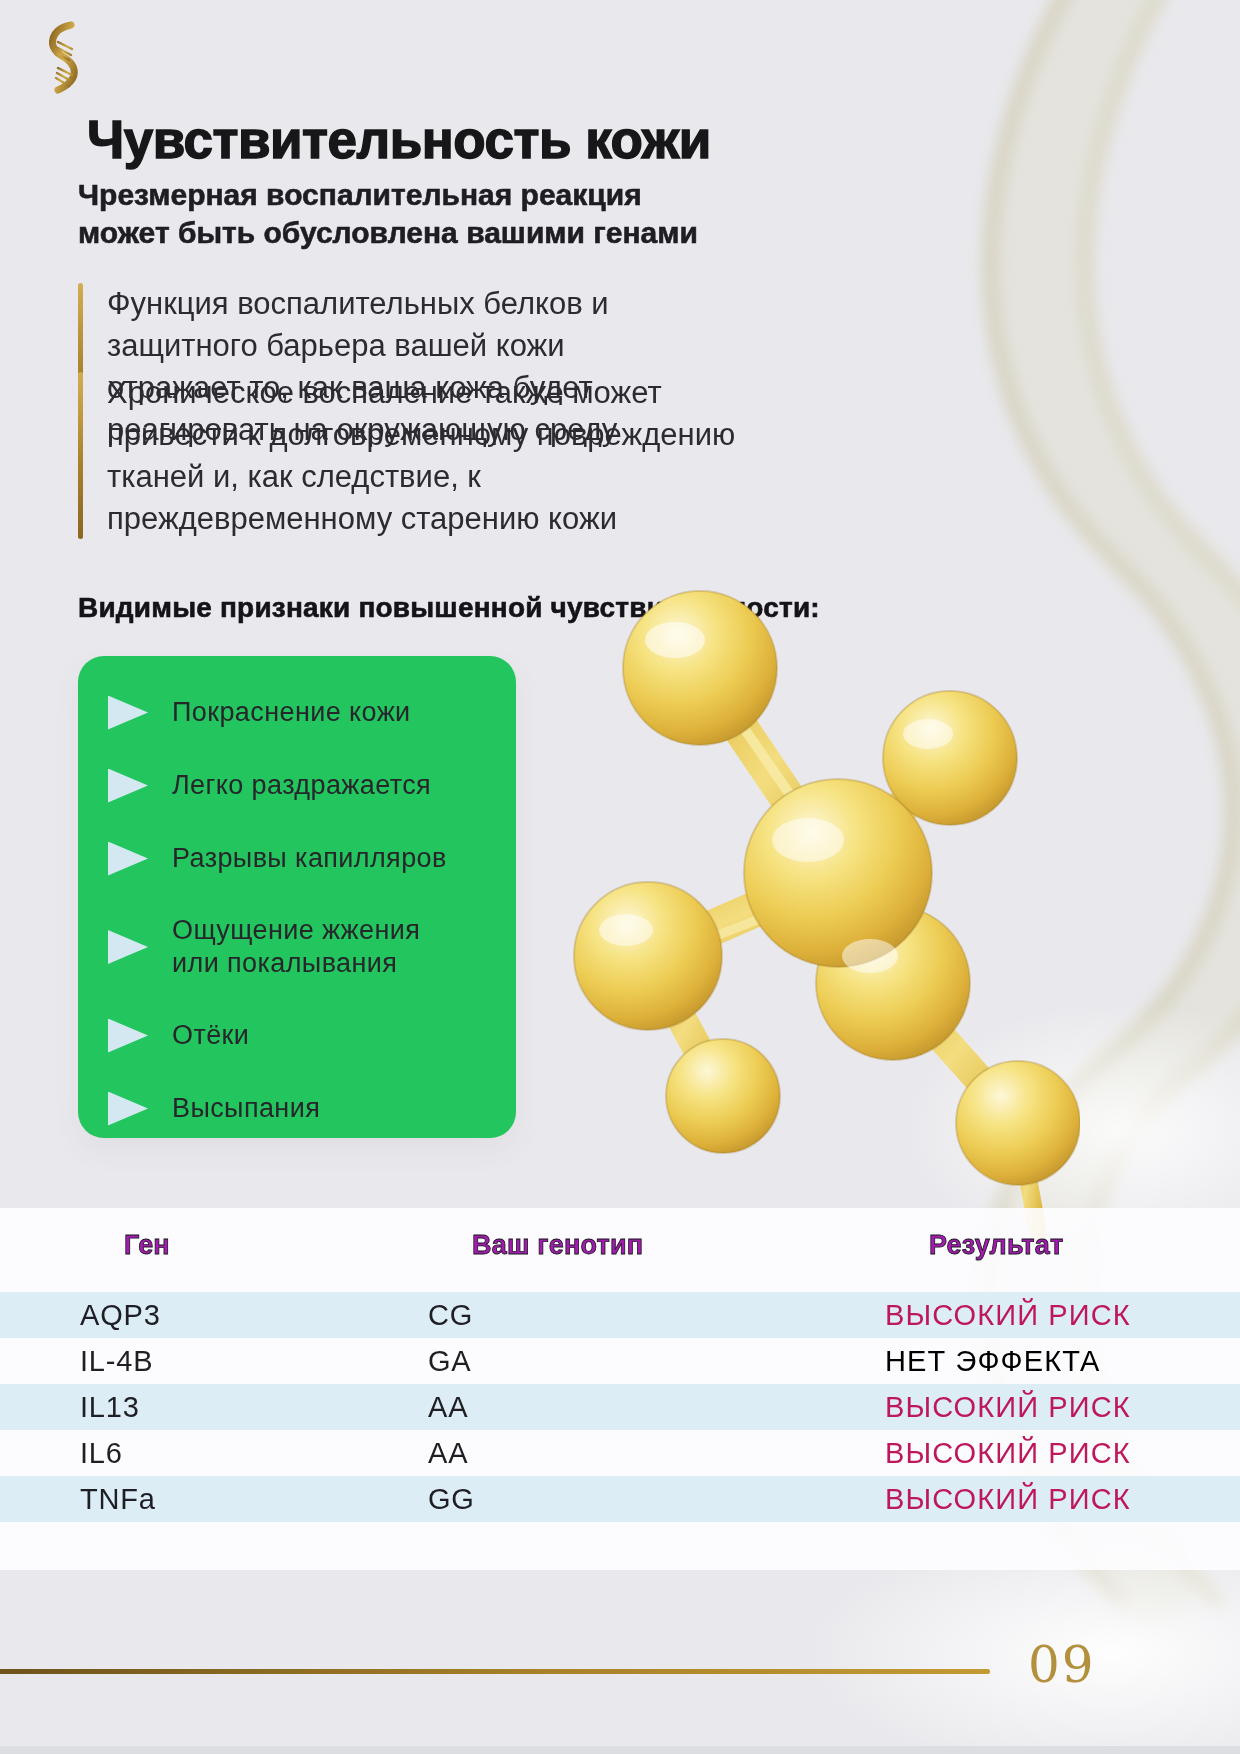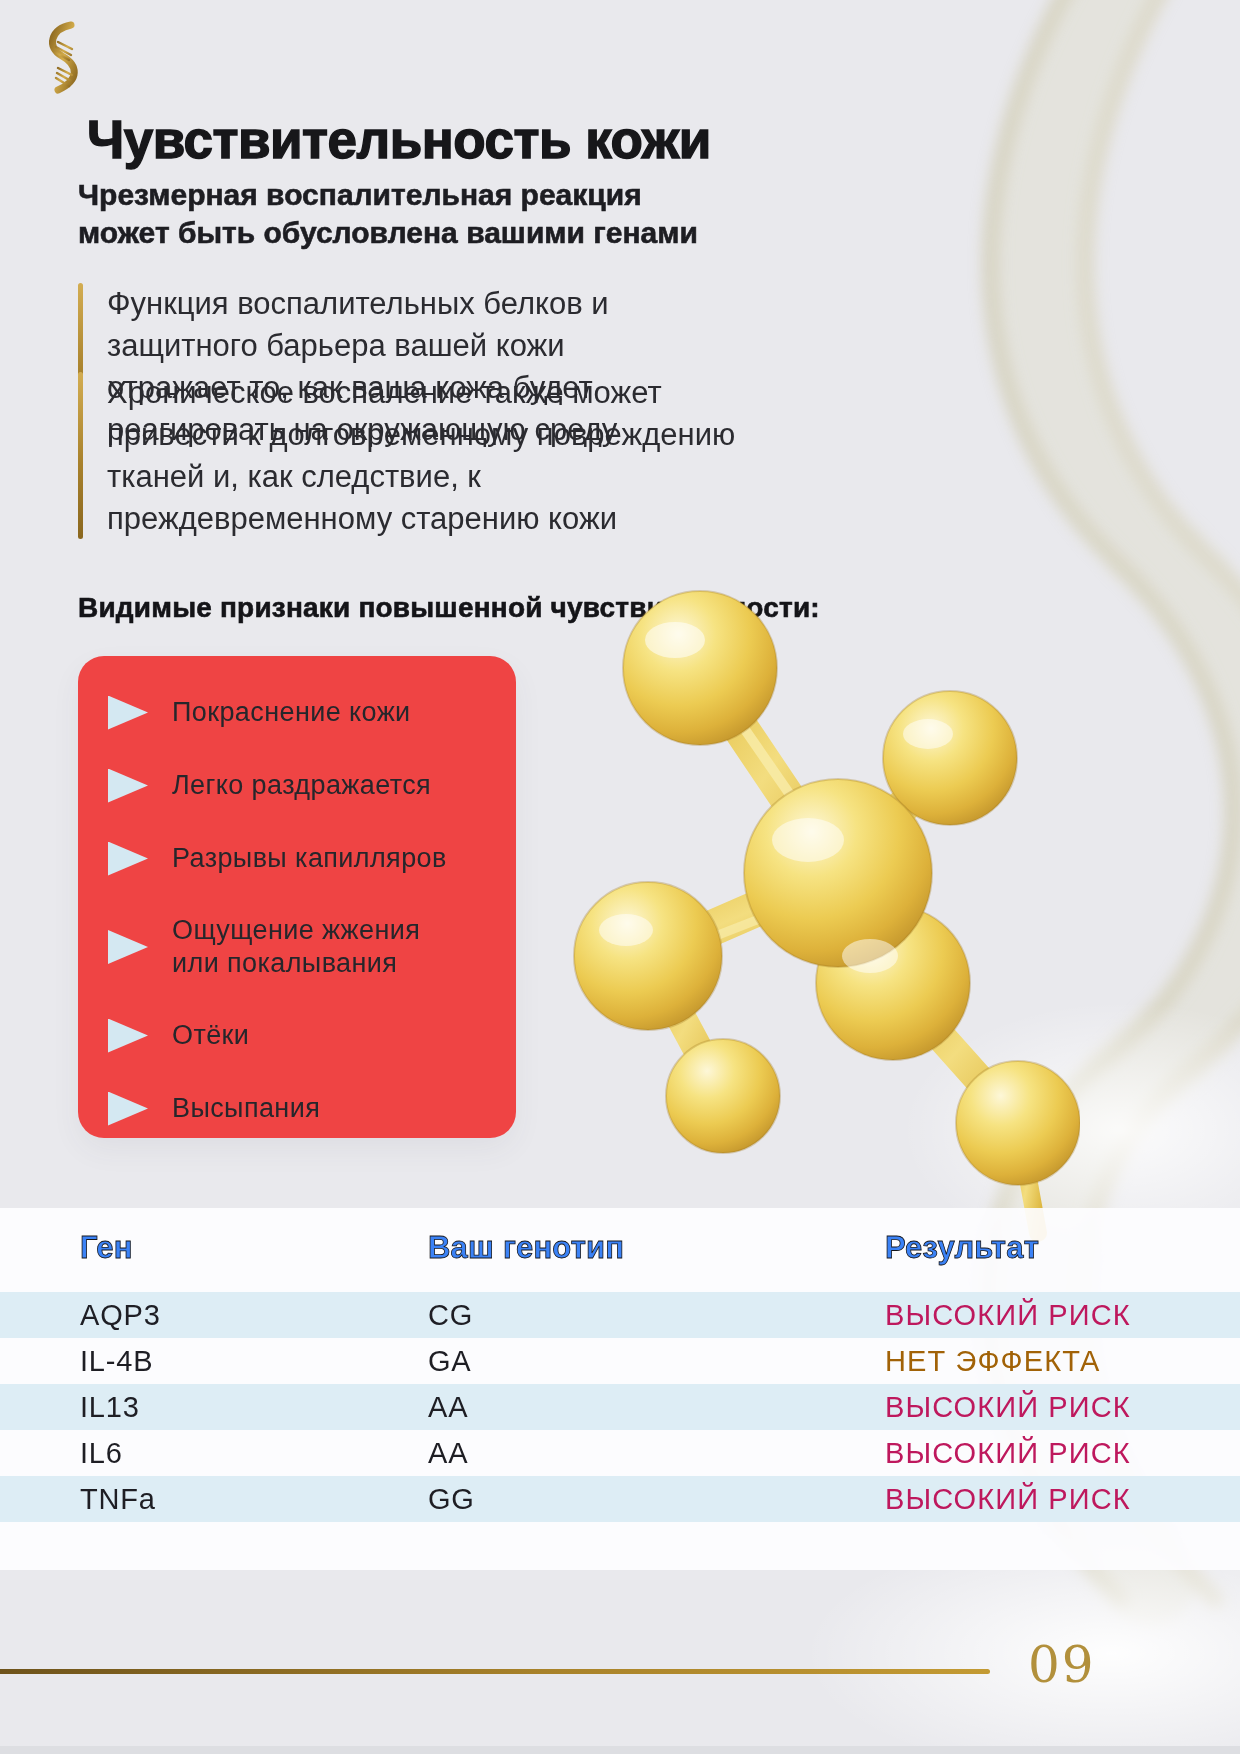--- a/index.html
+++ b/index.html
@@ -42,50 +42,50 @@
 
   .signs-heading{
     position:absolute;left:78px;top:592px;
     font-size:28px;font-weight:700;letter-spacing:.2px;color:#141418;
     -webkit-text-stroke:.6px #141418;
   }
 
   
   .signs-card{
     position:absolute;left:78px;top:656px;width:438px;height:482px;
-    background:#ef4444;border-radius:26px;
+    background:#22c55e;border-radius:26px;
     box-shadow:0 12px 30px rgba(60,60,80,.06);
     padding:20px 16px 0 30px;box-sizing:border-box;
   }
   .sign-item{display:flex;align-items:center;min-height:73px;}
   .sign-item.tall{min-height:104px;}
   .tri{flex:none;width:40px;height:34px;margin-right:24px;
     clip-path:polygon(0 0,100% 50%,0 100%);
     background:#d4e8f2;}
   .sign-label{font-size:27px;color:#26262b;letter-spacing:.4px;line-height:1.22;}
 
   
   .molecule{position:absolute;left:540px;top:578px;width:540px;height:700px;pointer-events:none;}
 
   
   .table-panel{
     position:absolute;left:0;top:1208px;width:1240px;height:362px;
     background:rgba(253,253,255,.92);
   }
   .thead{position:relative;height:84px;}
-  .th{position:absolute;top:22px;font-size:31px;font-weight:700;color:#3b82f6;
-      -webkit-text-stroke:.8px #141417;letter-spacing:.2px;}
+  .th{position:absolute;top:22px;font-size:27px;font-weight:700;color:#a21caf;
+      -webkit-text-stroke:.8px #141417;letter-spacing:.2px;margin-left:44px;}
   .th.c0{left:80px;} .th.c1{left:428px;} .th.c2{left:885px;}
   .trow{position:relative;height:46px;}
   .trow:nth-child(odd){background:#ddedf5;}
   .td{position:absolute;top:50%;transform:translateY(-50%);
       font-size:29px;color:#1e1e24;letter-spacing:.8px;}
   .td.c0{left:80px;} .td.c1{left:428px;}
   .td.c2{left:885px;color:#be185d;letter-spacing:1.1px;}
-  .trow:nth-child(2) .td.c2{color:#a16207;}
+  .trow:nth-child(2) .td.c2{color:#000000;}
 
   
   .footer-line{position:absolute;left:0;top:1669px;width:990px;height:5px;
     border-radius:0 3px 3px 0;
     background:linear-gradient(90deg,#6e531b,#a8822a 55%,#c39a33);}
   .page-number{position:absolute;left:1028px;top:1636px;
     font-family:"DejaVu Serif","Liberation Serif",serif;
     font-size:50px;font-weight:400;letter-spacing:2px;color:#b2903c;}
 </style>
 </head>

